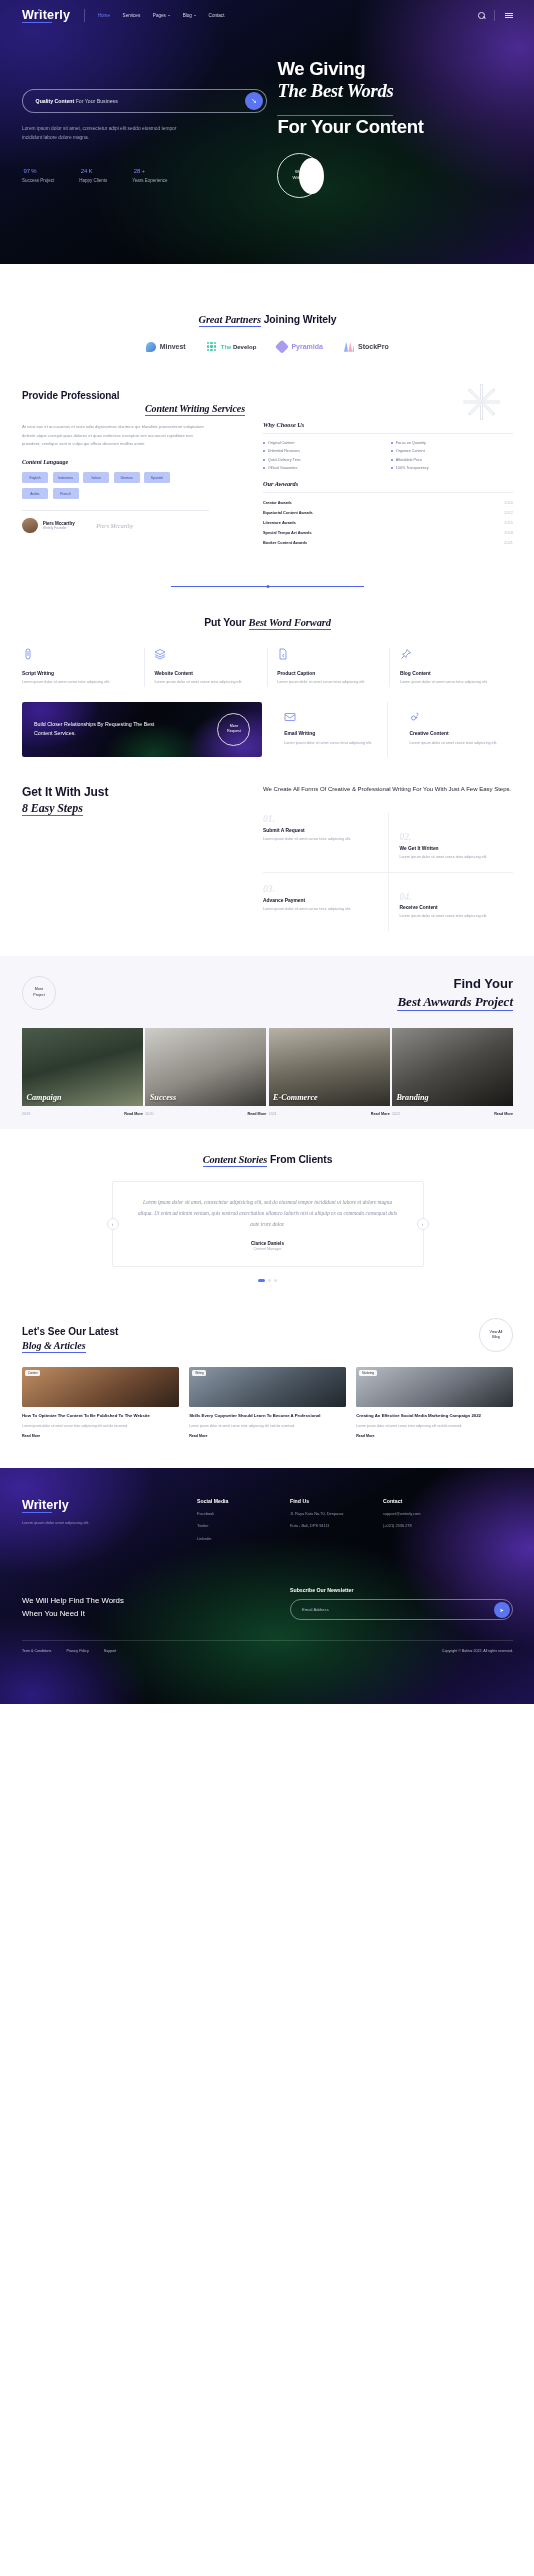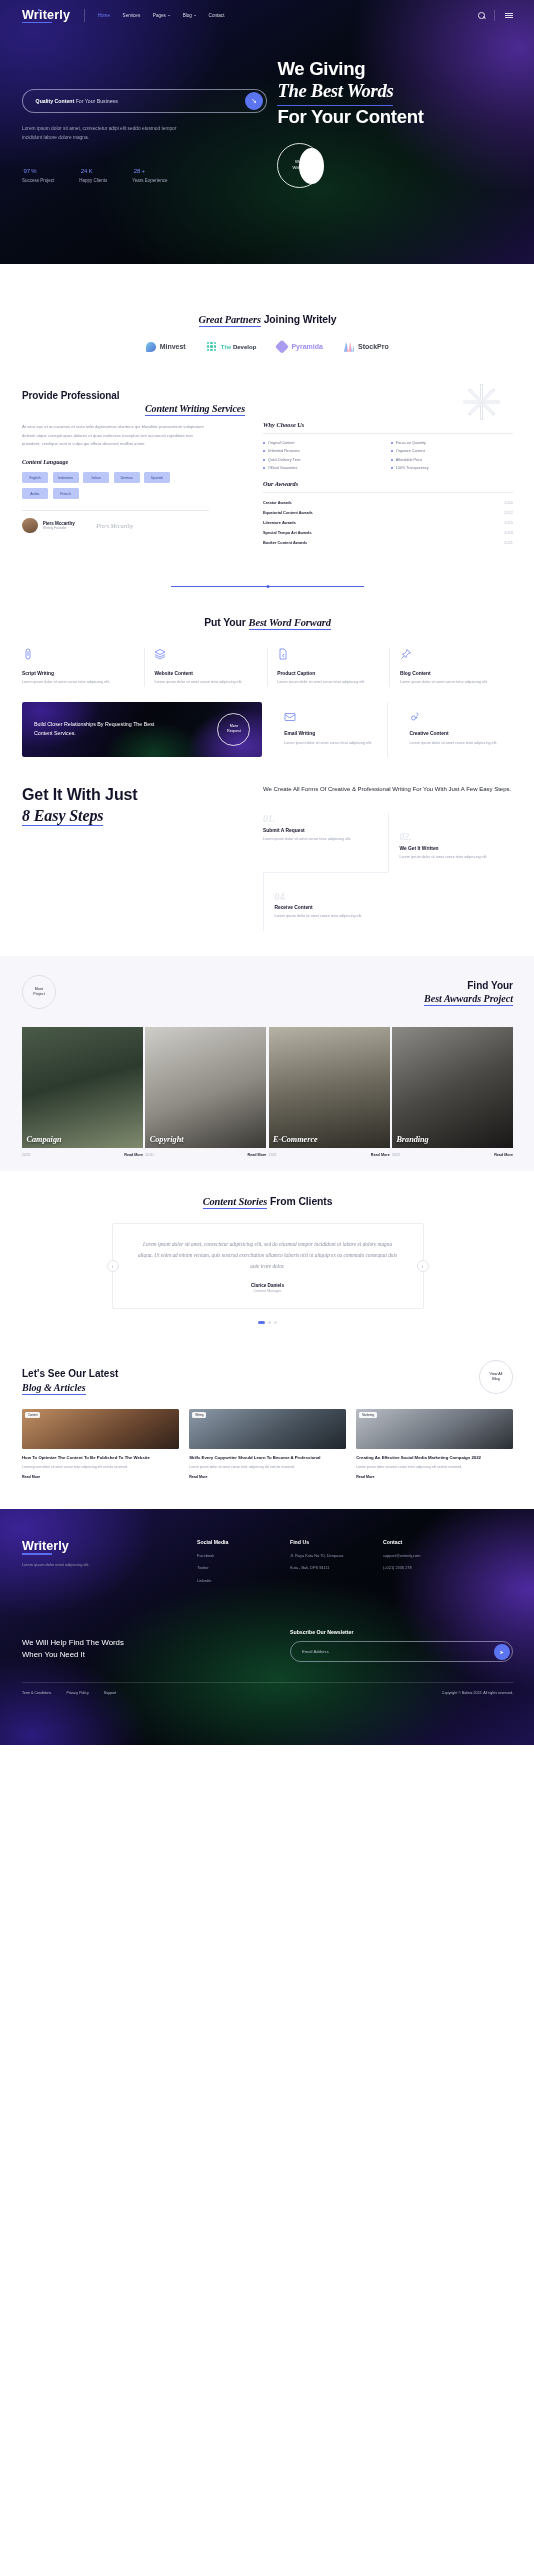--- a/index.html
+++ b/index.html
@@ -35,21 +35,21 @@
   .searchbar .txt b{color:#fff;font-weight:700;}
   .sb-btn{margin-left:auto;width:18px;height:18px;border-radius:50%;background:#5b74f0;display:flex;align-items:center;justify-content:center;color:#fff;font-size:6.7px;}
   .hero-sub{margin-top:12px;font-size:4.8px;line-height:1.85;color:#9ba1b8;max-width:160px;}
   .stats{display:flex;gap:25px;margin-top:19.3px;}
   .stat .num{font-size:12.6px;font-weight:700;color:#fff;letter-spacing:-0.2px;}
   .stat .num span{font-size:6px;color:#7b8af5;font-weight:500;margin-left:1.5px;}
   .stat .lbl{font-size:4.5px;color:#a2a8bd;margin-top:1.5px;}
 
   .hero-right{flex:1;padding-left:10.4px;}
   .h1{color:#fff;font-size:18.6px;line-height:1.2;font-weight:700;letter-spacing:-0.3px;}
-  .h1 .it{display:inline-block;border-bottom:1.5px solid #4f63e8;padding-bottom:2px;}
+  .h1 .it{display:inline-block;border-bottom:1.5px solid #4f63e8;padding-bottom:12px;}
   .work-circle{margin-top:15px;width:45px;height:45px;border-radius:50%;border:0.7px solid rgba(255,255,255,.85);display:flex;align-items:center;justify-content:center;text-align:center;color:#fff;font-size:4.2px;line-height:1.5;position:relative;}
   .work-circle:after{content:"";position:absolute;right:-3px;top:4.5px;width:25px;height:36px;border-radius:50%;background:#fff;}
 
   
   .partners{padding:30px 22px 25px;background:#fff;margin-top:20px;}
   .sec-title{text-align:center;font-size:10.4px;font-weight:700;letter-spacing:-0.1px;}
   .uline{border-bottom:1.2px solid #4f63e8;padding-bottom:0.7px;}
   .partner-row{display:flex;justify-content:center;align-items:center;gap:21px;margin-top:17px;}
   .partner{display:flex;align-items:center;gap:3.7px;font-size:7px;font-weight:700;color:#43454f;}
   .pm{width:9.7px;height:9.7px;border-radius:50% 50% 50% 10%;background:linear-gradient(135deg,#7cc7e8,#4f74d8);}
@@ -111,39 +111,39 @@
                radial-gradient(ellipse 82px 52px at 55% 95%,#0d3a23 0%,rgba(4,6,14,0) 62%),
                linear-gradient(120deg,#1c1250 0%,#05060e 48%,#060a12 70%,#241455 100%);}
   .promo-t{color:#fff;font-size:5.3px;line-height:1.75;font-weight:400;}
   .promo-c{margin-left:auto;width:33px;height:33px;border-radius:50%;border:0.7px solid rgba(255,255,255,.8);display:flex;align-items:center;justify-content:center;text-align:center;color:#fff;font-size:3.7px;line-height:1.5;}
   .cardb{padding:0 9.7px;border-right:0.7px solid #eceef4;align-self:stretch;display:flex;flex-direction:column;justify-content:center;margin-left:12px;}
   .cardb:last-child{border-right:none;}
 
   
   .steps{display:flex;padding:27px 22px 0;gap:18px;}
   .st-l{width:223px;}
-  .st-h{font-size:16px;font-weight:700;line-height:1.35;letter-spacing:-0.1px;}
+  .st-h{font-size:12px;font-weight:700;line-height:1.35;letter-spacing:-0.1px;}
   .st-r{flex:1;}
   .st-lead{font-size:6px;line-height:1.75;font-weight:400;color:#1e2130;}
   .st-grid{display:grid;grid-template-columns:1fr 1fr;margin-top:19.3px;}
   .step{padding:0 9px 10.4px 0;}
   .step.b{padding-left:10.4px;border-left:0.7px solid #eef0f5;padding-top:18px;}
   .step.c{border-top:0.7px solid #eef0f5;padding-top:10.4px;}
   .step.d{border-left:0.7px solid #eef0f5;border-top:0.7px solid #eef0f5;padding-left:10.4px;padding-top:18px;}
   .st-n{font-family:"Liberation Serif",serif;font-style:italic;font-weight:700;font-size:9.7px;color:#e6e8ef;}
   .st-t{font-size:4.9px;font-weight:700;margin-top:3.7px;}
   .st-p{font-size:3.7px;line-height:1.95;color:#9aa0b2;margin-top:3px;}
 
   
   .proj-wrap{background:#f7f7fb;margin-top:25px;padding:19.3px 22px 0;}
   .proj-head{display:flex;align-items:center;}
   .more-circle{width:34px;height:34px;border-radius:50%;border:0.7px solid #dfe1ea;display:flex;align-items:center;justify-content:center;text-align:center;font-size:3.7px;line-height:1.5;color:#2a2d3c;}
-  .proj-title{margin-left:auto;text-align:right;font-size:10px;font-weight:700;line-height:1.35;}
+  .proj-title{margin-left:auto;text-align:right;font-size:13px;font-weight:700;line-height:1.35;}
   .gallery{display:grid;grid-template-columns:repeat(4,1fr);gap:2.2px;margin-top:18px;}
-  .g-item{position:relative;height:121px;overflow:hidden;}
+  .g-item{position:relative;height:78px;overflow:hidden;}
   .g1{background:linear-gradient(165deg,#4b5b49 0%,#2c3a2e 45%,#7f8a6e 100%);}
   .g2{background:linear-gradient(160deg,#cfcdc8 0%,#8e8b84 55%,#3a3834 100%);}
   .g3{background:linear-gradient(170deg,#b6b2a6 0%,#6e6a5e 50%,#2e2c26 100%);}
   .g4{background:linear-gradient(155deg,#8c8a86 0%,#4a4845 50%,#181715 100%);}
   .g-cap{position:absolute;left:4.5px;bottom:4.5px;color:#fff;font-family:"Liberation Serif",serif;font-style:italic;font-weight:700;font-size:8.2px;text-shadow:0 0.7px 2.2px rgba(0,0,0,.5);}
   .g-foot{display:flex;justify-content:space-between;align-items:center;padding:5.2px 0 13.4px;font-size:3.7px;}
   .g-foot .y{color:#a6abba;}
   .g-foot .r{font-weight:700;color:#1d2031;}
   .g-foots{display:grid;grid-template-columns:repeat(4,1fr);gap:2.2px;}
 
@@ -505,20 +505,25 @@
       <div class="step a">
         <div class="st-n">01.</div>
         <div class="st-t">Submit A Request</div>
         <div class="st-p">Lorem ipsum dolor sit amet conse tetur adipiscing elit.</div>
       </div>
       <div class="step b">
         <div class="st-n">02.</div>
         <div class="st-t">We Get It Written</div>
         <div class="st-p">Lorem ipsum dolor sit amet conse tetur adipiscing elit.</div>
       </div>
+      <div class="step c">
+        <div class="st-n">03.</div>
+        <div class="st-t">Advance Payment</div>
+        <div class="st-p">Lorem ipsum dolor sit amet conse tetur adipiscing elit.</div>
+      </div>
       <div class="step d">
         <div class="st-n">04.</div>
         <div class="st-t">Receive Content</div>
         <div class="st-p">Lorem ipsum dolor sit amet conse tetur adipiscing elit.</div>
       </div>
     </div>
   </div>
 </div>
 
 <div class="proj-wrap">
@@ -532,21 +537,21 @@
     <div class="proj-title">
       <div>Find Your</div>
       <div><span class="serif-i uline">Best Awwards Project</span></div>
     </div>
   </div>
   <div class="gallery">
     <div class="g-item g1">
         <div class="g-cap">Campaign</div>
       </div>
     <div class="g-item g2">
-        <div class="g-cap">Copyright</div>
+        <div class="g-cap">Success</div>
       </div>
     <div class="g-item g3">
         <div class="g-cap">E-Commerce</div>
       </div>
     <div class="g-item g4">
         <div class="g-cap">Branding</div>
       </div>
   </div>
   <div class="g-foots">
     <div class="g-foot">

